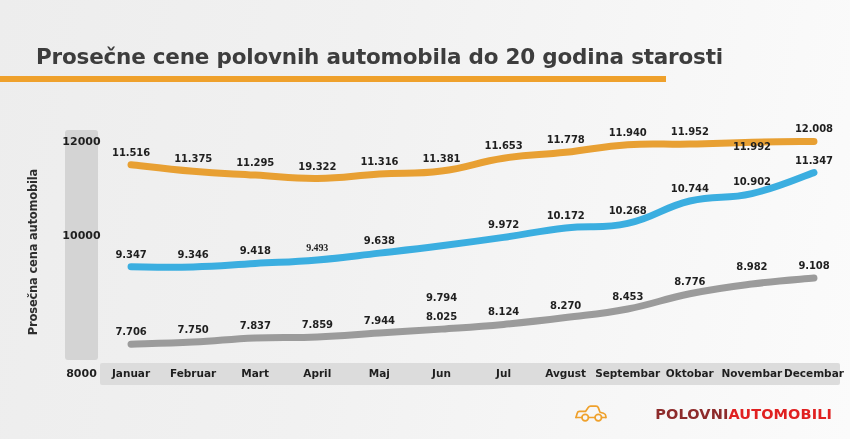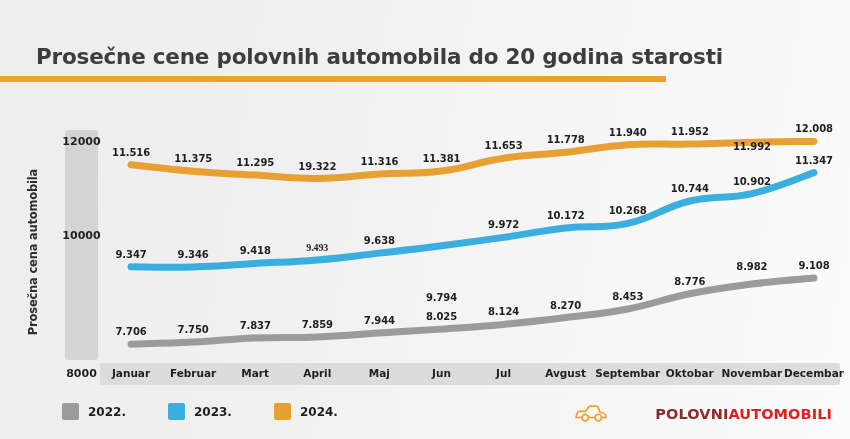--- a/index.html
+++ b/index.html
@@ -145,34 +145,20 @@
         <div class="xtick" style="left: 441.458px;">Jun</div>
         <div class="xtick" style="left: 503.542px;">Jul</div>
         <div class="xtick" style="left: 565.625px;">Avgust</div>
         <div class="xtick" style="left: 627.708px;">Septembar</div>
         <div class="xtick" style="left: 689.792px;">Oktobar</div>
         <div class="xtick" style="left: 751.875px;">Novembar</div>
         <div class="xtick" style="left: 813.958px;">Decembar</div>
       </div>
   </div>
 
-  <div class="legend" id="legend">
-      <div class="legend-item">
-        <span class="swatch" style="background: rgb(155, 155, 155);"></span>
-        <span class="legend-label">2022.</span>
-      </div>
-      <div class="legend-item">
-        <span class="swatch" style="background: rgb(59, 174, 224);"></span>
-        <span class="legend-label">2023.</span>
-      </div>
-      <div class="legend-item">
-        <span class="swatch" style="background: rgb(232, 160, 51);"></span>
-        <span class="legend-label">2024.</span>
-      </div>
-    </div>
 
   <div class="logo">
     <svg width="34" height="20" viewBox="0 0 34 20">
       <g fill="none" stroke="#EFA12C" stroke-width="1.7" stroke-linecap="round" stroke-linejoin="round">
         <path d="M2 13.5 L3.2 9.2 C3.5 8.1 4.3 7.4 5.5 7.4 L11.5 7.4 L14.2 3.4 C14.8 2.6 15.5 2.2 16.6 2.2 L22 2.2 C23.2 2.2 24 2.8 24.4 3.9 L26 8.2 L29.5 9.2 C31 9.7 31.8 10.6 31.8 12 L31.8 13.4"></path>
         <path d="M2 13.5 L8 13.5 M14.5 13.5 L21 13.5 M27.5 13.5 L31.8 13.5"></path>
         <circle cx="11.2" cy="13.6" r="3.3"></circle>
         <circle cx="24.3" cy="13.6" r="3.3"></circle>
       </g>
     </svg>

